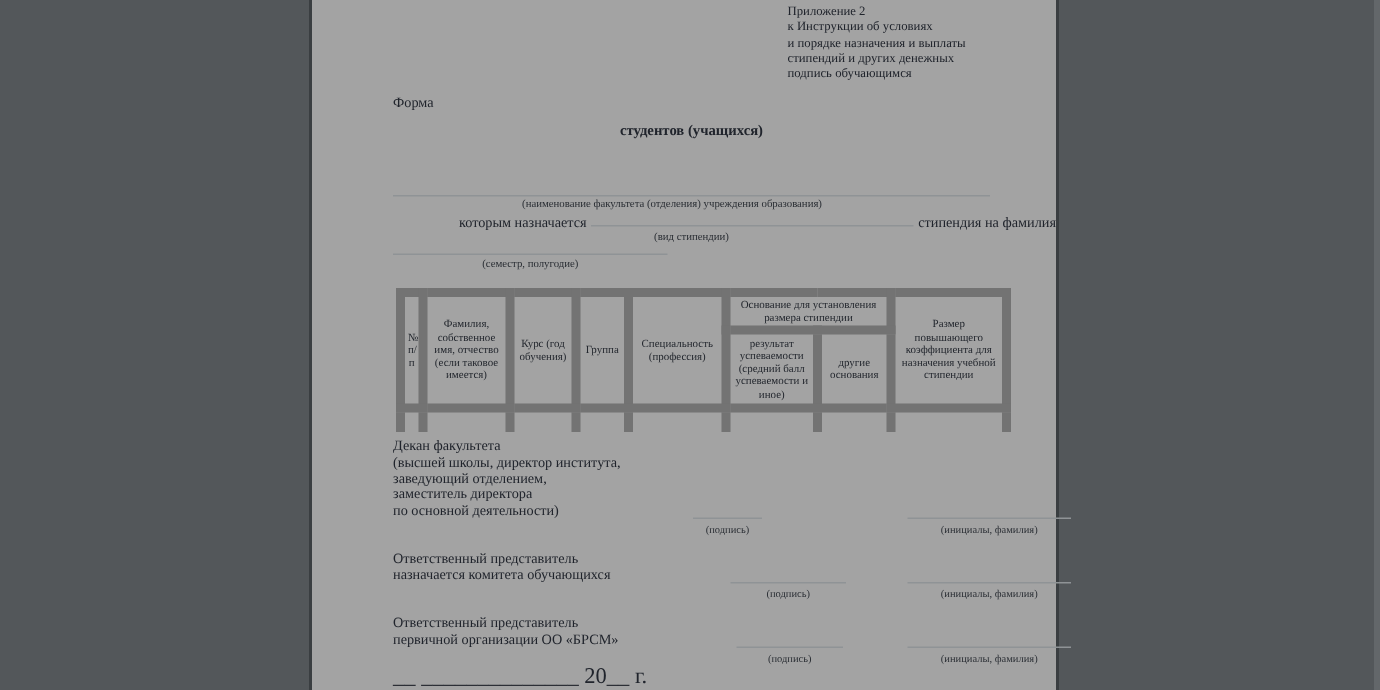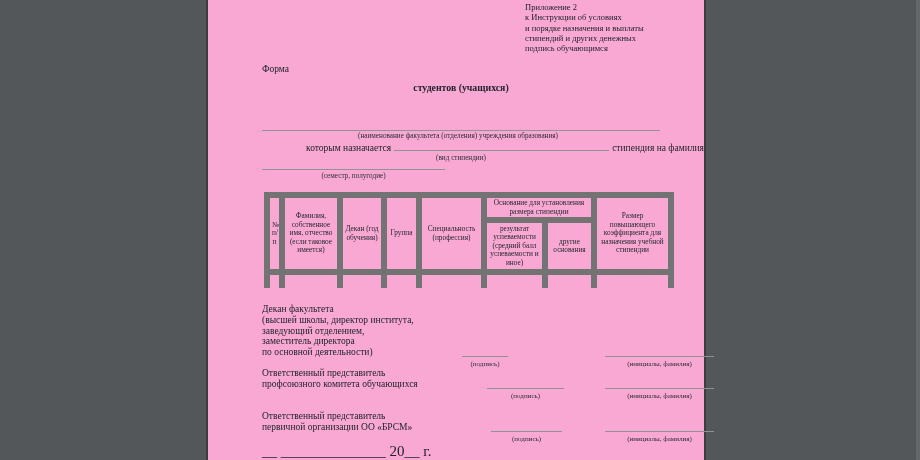--- a/index.html
+++ b/index.html
@@ -4,37 +4,37 @@
 <style>
   html,body{margin:0;padding:0;}
   body{
     width:920px;height:460px;position:relative;overflow:hidden;
     background:#53575a;
     font-family:"Liberation Serif","DejaVu Serif",serif;
     color:#20242c;
   }
   .page{
     position:absolute;left:208px;top:0;width:496px;height:460px;
-    background:#f9a8d4;
+    background:#a3a3a3;
   }
   .page-edge{position:absolute;top:0;width:2px;height:460px;background:#3a3e41;}
   .edge-left{left:206px;}
   .edge-right{left:704px;}
   .scroll-strip{position:absolute;left:916px;top:0;width:4px;height:460px;background:#63676a;}
 
   .abs{position:absolute;}
   .appendix{left:317px;top:2px;width:170px;font-size:8.5px;line-height:10.3px;}
   .form-label{left:54px;top:64px;width:401px;text-align:left;font-size:9.5px;}
   .title-block{left:54px;top:82px;width:398px;text-align:center;font-weight:bold;font-size:9.8px;line-height:11.5px;}
 
   .fill-line{border-top:1px solid #8f9396;height:0;}
   .u1{left:54px;top:130px;width:398px;}
   .u2{left:54px;top:169px;width:183px;}
   .cap{font-size:7.2px;color:#2a2e34;text-align:center;}
-  .cap1{left:51px;top:132px;width:398px;}
+  .cap1{left:41px;top:132px;width:398px;}
   .cap2{left:54px;top:154px;width:398px;}
   .cap3{left:54px;top:172px;width:183px;}
 
   .assign{left:54px;top:141px;width:398px;display:flex;align-items:baseline;font-size:9.5px;margin-left:44px;}
   .assign span{white-space:nowrap;}
   .assign .blank{flex:1;border-bottom:1px solid #8f9396;height:9px;margin:0 3px;}
 
   table.students{
     position:absolute;left:56px;top:192px;width:404px;
     border-collapse:collapse;table-layout:fixed;
@@ -43,21 +43,21 @@
     border:6px solid #737373;font-weight:normal;
     font-size:7.3px;line-height:8.5px;padding:1px 2px;
     text-align:center;vertical-align:middle;color:#23272e;
     overflow:hidden;
   }
   tr.group-row{height:20px;}
   tr.sub-row{height:52px;}
   tr.data-row td{height:11px;border-bottom:none;}
 
   .sig{position:absolute;left:54px;width:402px;font-size:9.5px;line-height:10.8px;}
-  .sig1{top:304px;height:72px;}
+  .sig1{top:293px;height:72px;}
   .sig2{top:368px;height:40px;}
   .sig3{top:411px;height:40px;}
   .sig .blank-line{position:absolute;border-top:1px solid #8f9396;height:0;}
   .sig .scap{position:absolute;font-size:7px;color:#2a2e34;text-align:center;}
 
   .date-line{left:54px;top:443px;width:300px;font-size:15px;color:#20242c;}
 </style>
 </head>
 <body>
 
@@ -102,21 +102,21 @@
         <col style="width:35px">
       <col style="width:65px">
         <col style="width:61px">
         <col style="width:49px">
         <col style="width:77px">
     </colgroup>
     <tbody>
       <tr class="group-row">
         <th rowspan="2">№ п/п</th>
         <th rowspan="2">Фамилия, собственное имя, отчество (если таковое имеется)</th>
-        <th rowspan="2">Декан (год обучения)</th>
+        <th rowspan="2">Курс (год обучения)</th>
         <th rowspan="2">Группа</th>
         <th rowspan="2">Специальность (профессия)</th>
         <th colspan="2">Основание для установления размера стипендии</th>
         <th rowspan="2">Размер повышающего коэффициента для назначения учебной стипендии</th>
       </tr>
       <tr class="sub-row">
         <th>результат успеваемости (средний балл успеваемости и иное)</th>
         <th>другие основания</th>
       </tr>
       <tr class="data-row">
@@ -139,21 +139,21 @@
     <div>заместитель директора</div>
     <div>по основной деятельности)</div>
     <span class="blank-line" style="left:200px;top:52px;width:46px;"></span>
     <span class="blank-line" style="left:343px;top:52px;width:109px;"></span>
     <span class="scap" style="left:200px;top:55px;width:46px;">(подпись)</span>
     <span class="scap" style="left:343px;top:55px;width:109px;">(инициалы, фамилия)</span>
   </div>
 
   <div class="sig sig2">
     <div>Ответственный представитель</div>
-    <div>профсоюзного комитета обучающихся</div>
+    <div>назначается комитета обучающихся</div>
     <span class="blank-line" style="left:225px;top:20px;width:77px;"></span>
     <span class="blank-line" style="left:343px;top:20px;width:109px;"></span>
     <span class="scap" style="left:225px;top:23px;width:77px;">(подпись)</span>
     <span class="scap" style="left:343px;top:23px;width:109px;">(инициалы, фамилия)</span>
   </div>
 
   <div class="sig sig3">
     <div>Ответственный представитель</div>
     <div>первичной организации ОО «БРСМ»</div>
     <span class="blank-line" style="left:229px;top:20px;width:71px;"></span>

